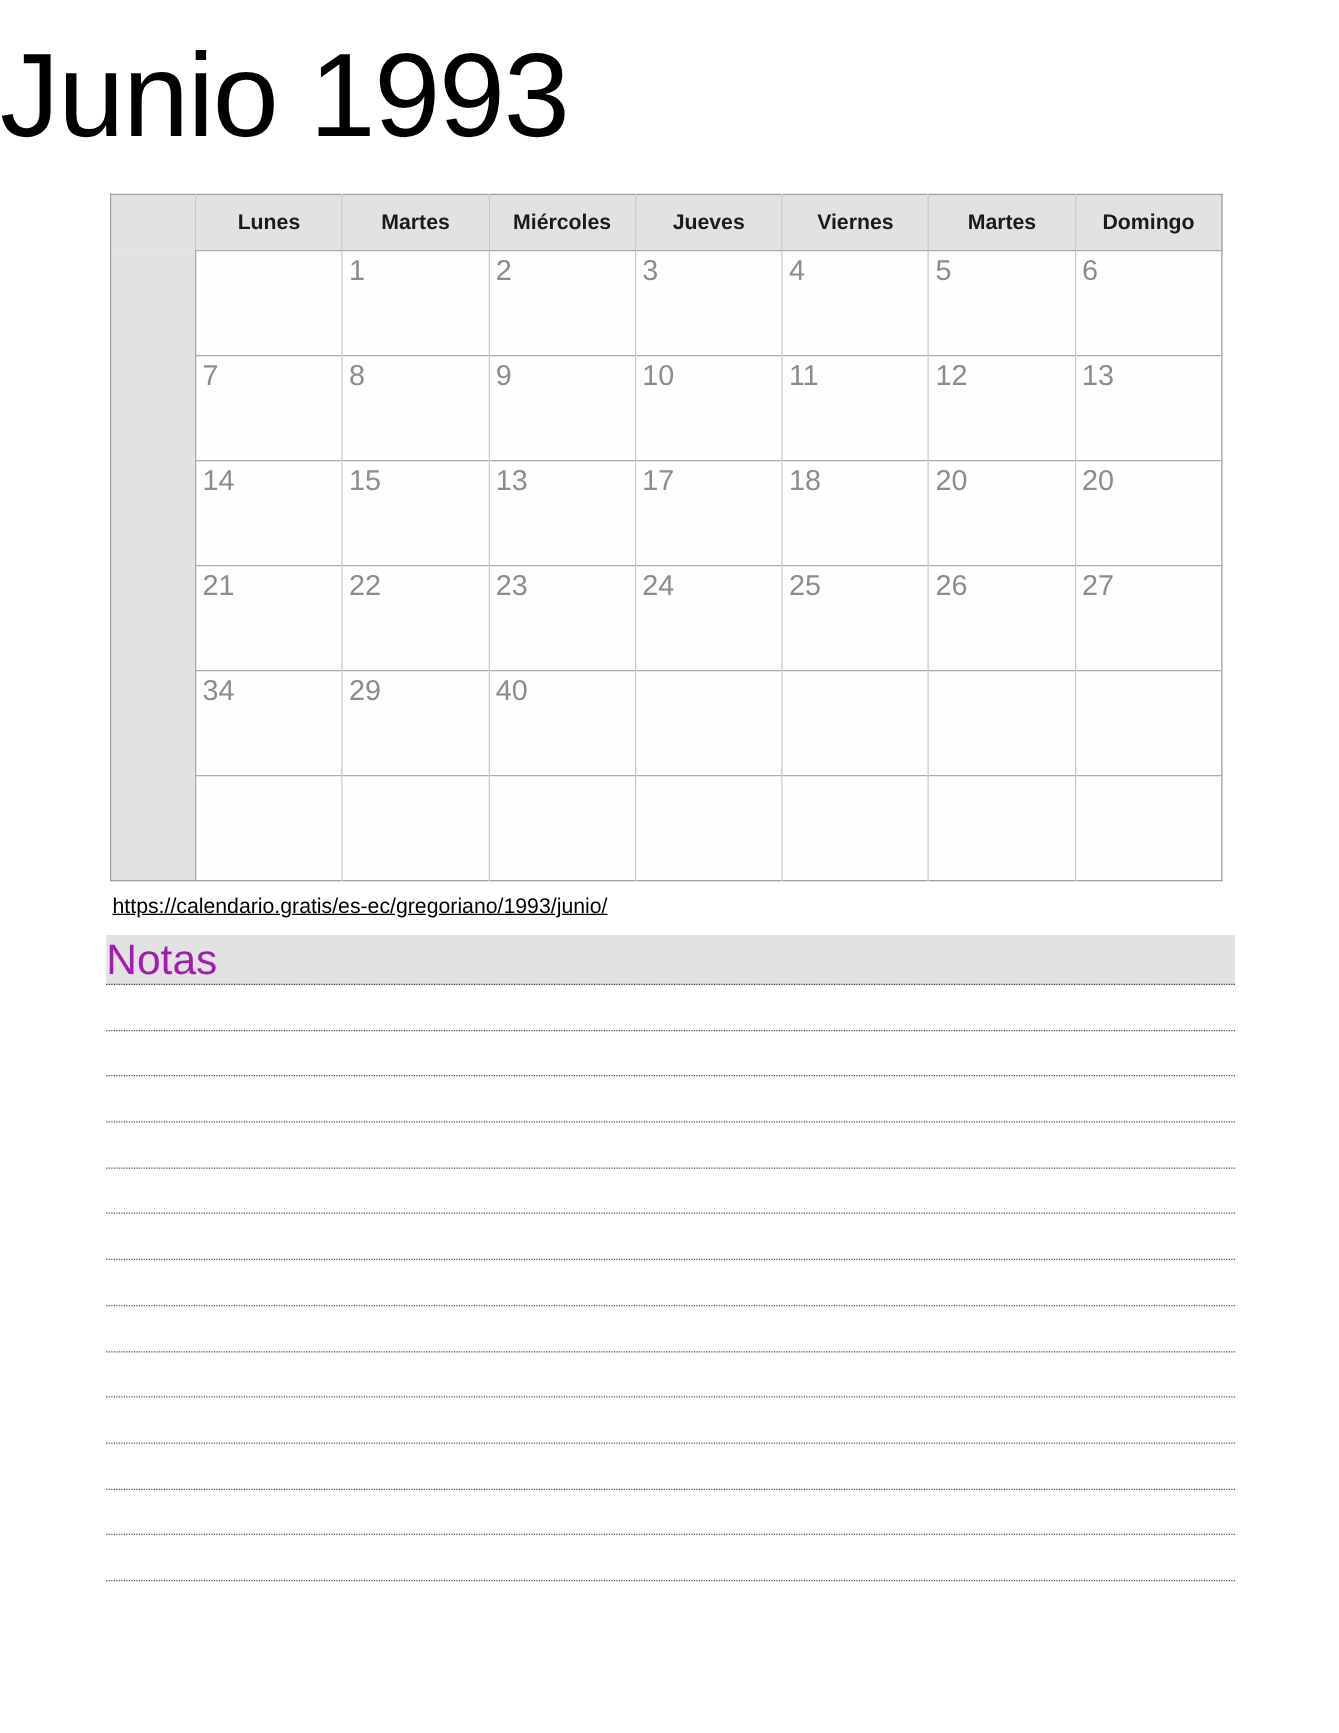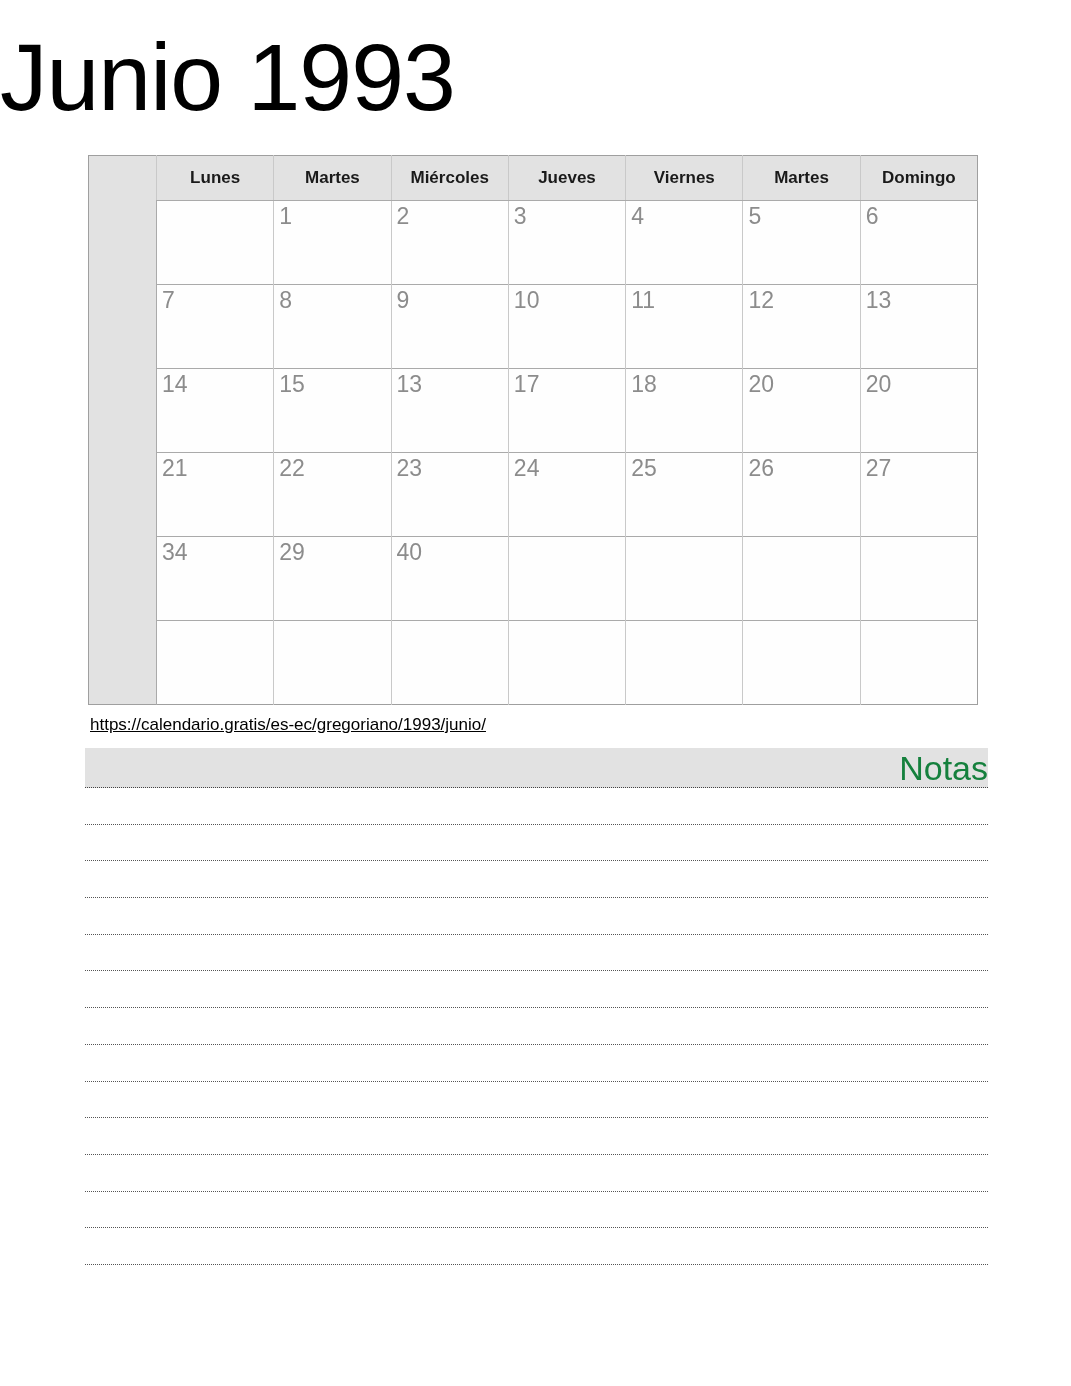--- a/index.html
+++ b/index.html
@@ -68,24 +68,24 @@
     font-size: 17px;
     color: #000;
     text-decoration: underline;
   }
   .notes-header {
     width: 903px;
     margin: 13px 0 0 85px;
     height: 39px;
     background: #e2e2e2;
     border-bottom: 1px dotted #444444;
-    text-align: right;
+    text-align: left;
     font-size: 34px;
     line-height: 40px;
-    color: #15803d;
+    color: #a21caf;
   }
   .notes-lines {
     width: 903px;
     margin: 0 0 0 85px;
   }
   .note-line {
     height: 35.7px;
     border-bottom: 1px dotted #555555;
   }
 </style>

